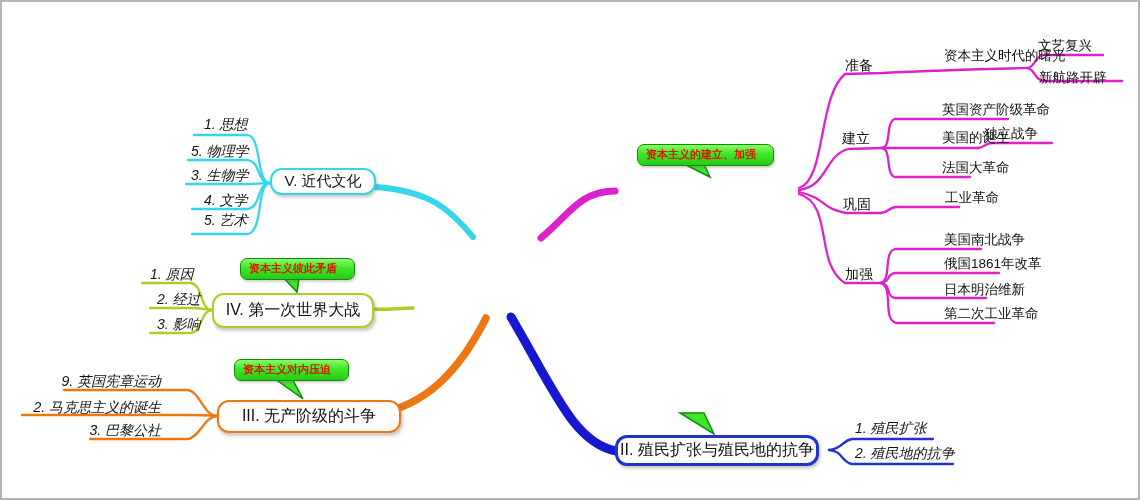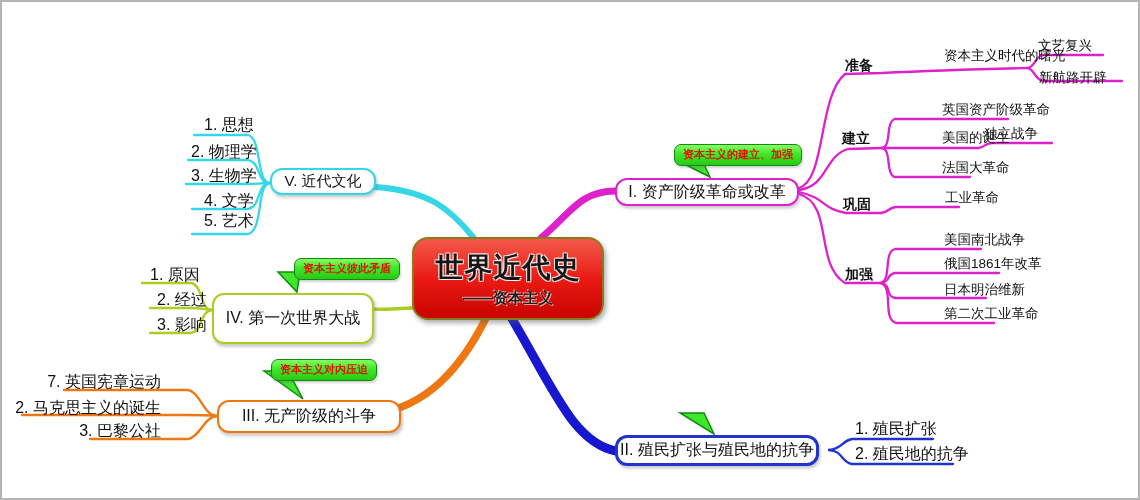--- a/index.html
+++ b/index.html
@@ -8,39 +8,38 @@
     width:1140px;height:500px;
     background:#ffffff;
     border:2px solid #b5b5b5;
     box-sizing:border-box;
     overflow:hidden;
     font-family:"Liberation Sans","DejaVu Sans",sans-serif;
     color:#111;
   }
   #wires{position:absolute;left:0;top:0;z-index:1;}
   .t{position:absolute;white-space:nowrap;z-index:3;line-height:1.15;}
-  .l2{font-size:14px;font-weight:bold;}
+  .l2{font-size:14px;}
   .l3{font-size:13.5px;margin-left:48px;}
   .leaf{font-size:13.5px;}
-  .leaf14{font-size:16px;}
+  .leaf14{font-size:14px;font-style:italic;}
   .topic{
     position:absolute;z-index:4;
     background:#fff;border-radius:12px;
     display:flex;align-items:center;justify-content:center;
     white-space:nowrap;box-sizing:border-box;
     box-shadow:1.5px 2.5px 3px rgba(110,110,110,.35);
   }
   .badge{
     position:absolute;z-index:5;
     background:linear-gradient(180deg,#86ff63 0%,#3fe62a 45%,#25cc14 100%);
     border:1.5px solid #128912;border-radius:7px;
     color:#e01400;font-weight:bold;font-size:11px;
-    padding:2px 8px 3px 8px;white-space:nowrap;
+    padding:2px 17px 3px 8px;white-space:nowrap;
     box-shadow:1px 1.5px 2px rgba(110,110,110,.3);
-    margin-left:37px;
   }
   #center-node{
     position:absolute;left:410px;top:235px;width:188px;height:79px;z-index:4;
     background:linear-gradient(180deg,#f a 0%,#e01010 55%,#c40000 100%);
     background:linear-gradient(180deg,#f25a4a 0%,#ea1b14 50%,#c90300 100%);
     border:2px solid #8a7a18;border-radius:16px;
     display:flex;flex-direction:column;align-items:center;justify-content:center;
     box-shadow:2px 3px 5px rgba(90,90,90,.5);
   }
   #center-title{
@@ -109,48 +108,41 @@
     </g>
 
     <g fill="#3fe62a" stroke="#128912" stroke-width="1.5">
       <path d="M674,158 L700,158 L708,175 Z"></path>
       <path d="M678,411 L702,411 L712,432 Z"></path>
       <path d="M262,369 L286,369 L301,397 Z"></path>
       <path d="M276,270 L298,270 L295,290 Z"></path>
     </g>
   </svg>
 
-  <div id="center-node">
-    <div id="center-title">世界近代史</div>
-    <div id="center-subtitle">——资本主义</div>
-  </div>
 
-  <div class="topic" style="left:613px;top:176px;width:184px;height:28px;border:2.5px solid #dd22cc;font-size:16px;">
-    <span>I. 资产阶级革命或改革</span>
-  </div>
   <div class="topic" style="left:613px;top:433px;width:204px;height:31px;border:3px solid #2233cc;font-size:16px;">
     <span>II. 殖民扩张与殖民地的抗争</span>
   </div>
   <div class="topic" style="left:215px;top:398px;width:184px;height:33px;border:2.5px solid #ee7711;font-size:16px;">
     <span>III. 无产阶级的斗争</span>
   </div>
-  <div class="topic" style="left:210px;top:291px;width:162px;height:51px;border:2.5px solid #aace22;font-size:16px;">
+  <div class="topic" style="left:210px;top:291px;width:162px;height:35px;border:2.5px solid #aace22;font-size:16px;">
     <span>IV. 第一次世界大战</span>
   </div>
   <div class="topic" style="left:268px;top:166px;width:106px;height:27px;border:2.5px solid #35d6e8;font-size:15px;">
     <span>V. 近代文化</span>
   </div>
 
   <div class="badge" style="left:635px;top:142px;">
     <span>资本主义的建立、加强</span>
   </div>
   <div class="badge" style="left:232px;top:357px;">
     <span>资本主义对内压迫</span>
   </div>
-  <div class="badge" style="left:255px;top:256px;text-align:right;">
+  <div class="badge" style="left:238px;top:256px;text-align:right;">
     <span>资本主义彼此矛盾</span>
   </div>
 
   <div class="t l2" style="left:843px;top:55px;">准备</div>
   <div class="t l2" style="left:840px;top:128px;">建立</div>
   <div class="t l2" style="left:841px;top:194px;">巩固</div>
   <div class="t l2" style="left:843px;top:264px;">加强</div>
 
   <div class="t l3" style="left:894px;top:46px;">资本主义时代的曙光</div>
   <div class="t leaf" style="left:1036px;top:36px;">文艺复兴</div>
@@ -164,27 +156,27 @@
   <div class="t l3" style="left:895px;top:188px;">工业革命</div>
 
   <div class="t l3" style="left:894px;top:230px;">美国南北战争</div>
   <div class="t l3" style="left:894px;top:254px;">俄国1861年改革</div>
   <div class="t l3" style="left:894px;top:280px;">日本明治维新</div>
   <div class="t l3" style="left:894px;top:304px;">第二次工业革命</div>
 
   <div class="t leaf14" style="left:853px;top:418px;">1. 殖民扩张</div>
   <div class="t leaf14" style="left:853px;top:443px;">2. 殖民地的抗争</div>
 
-  <div class="t leaf14" style="right:977px;top:371px;">7. 英国宪章运动</div>
+  <div class="t leaf14" style="right:977px;top:371px;">9. 英国宪章运动</div>
   <div class="t leaf14" style="right:977px;top:397px;">2. 马克思主义的诞生</div>
   <div class="t leaf14" style="right:977px;top:420px;">3. 巴黎公社</div>
 
   <div class="t leaf14" style="left:148px;top:264px;">1. 原因</div>
   <div class="t leaf14" style="left:155px;top:289px;">2. 经过</div>
   <div class="t leaf14" style="left:155px;top:314px;">3. 影响</div>
 
   <div class="t leaf14" style="left:202px;top:114px;">1. 思想</div>
-  <div class="t leaf14" style="left:189px;top:141px;">2. 物理学</div>
+  <div class="t leaf14" style="left:189px;top:141px;">5. 物理学</div>
   <div class="t leaf14" style="left:189px;top:165px;">3. 生物学</div>
   <div class="t leaf14" style="left:202px;top:190px;">4. 文学</div>
   <div class="t leaf14" style="left:202px;top:210px;">5. 艺术</div>
 
 </div>
 
 </body></html>

